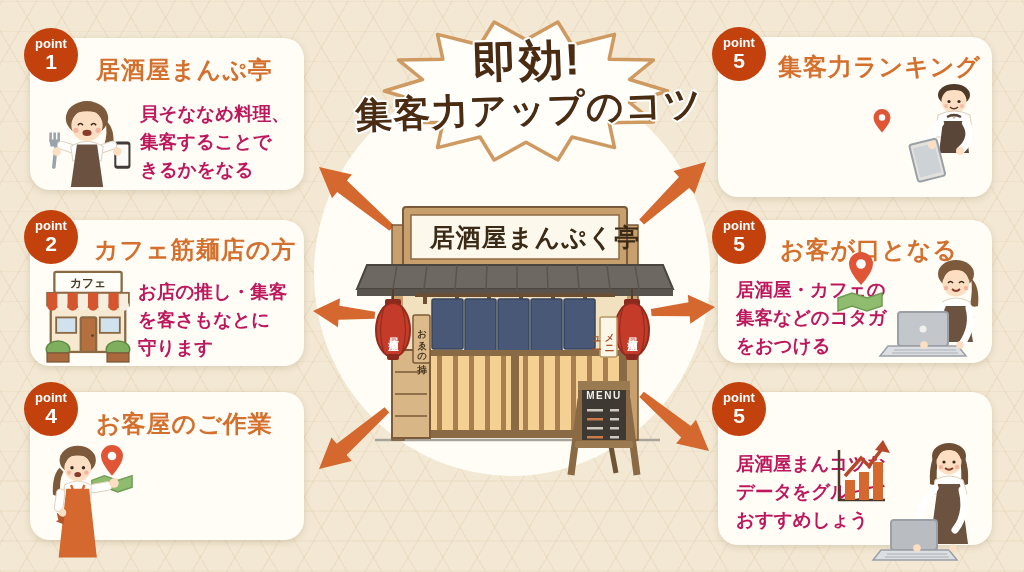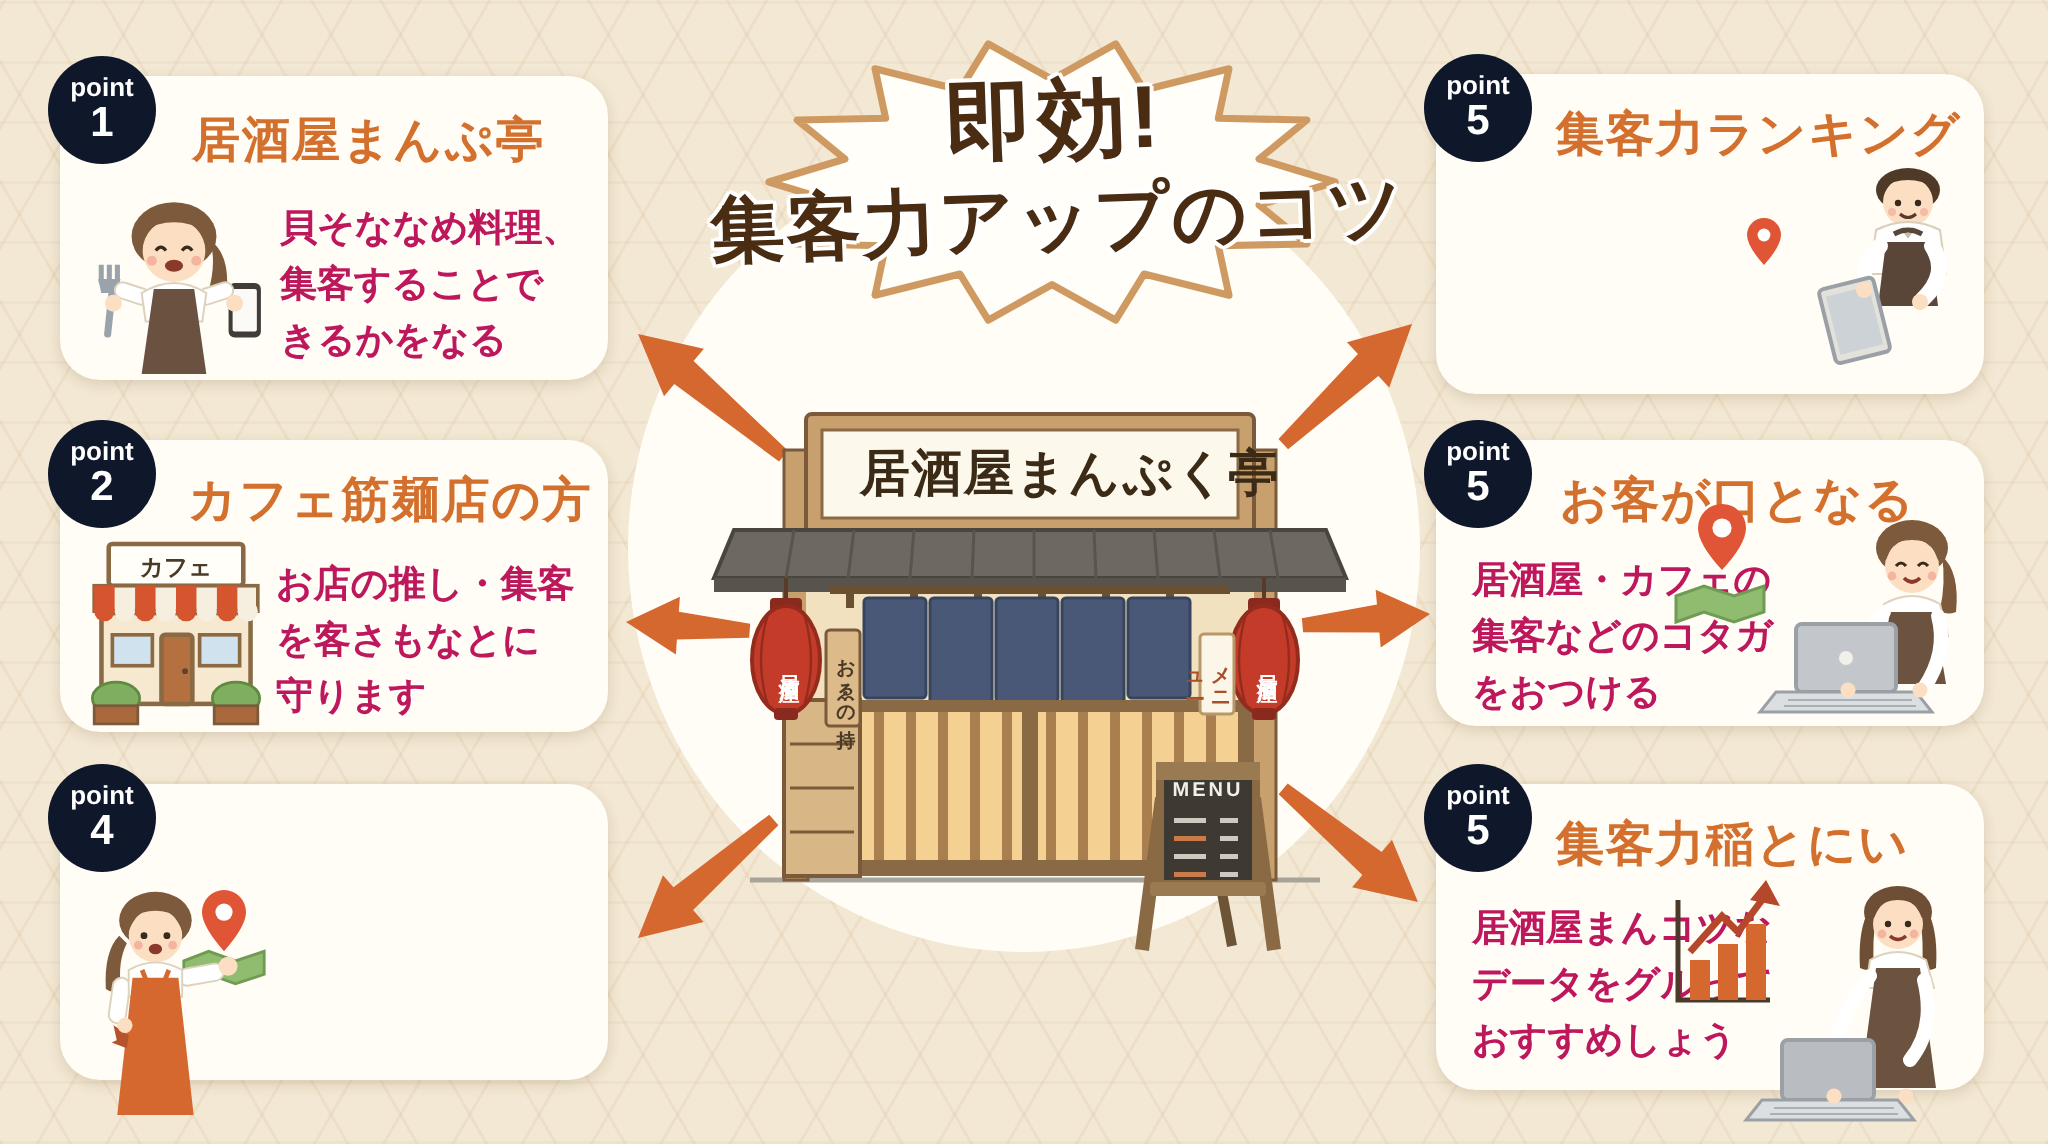--- a/index.html
+++ b/index.html
@@ -26,21 +26,21 @@
     text-align:center;font-size:25px;font-weight:900;color:#3a2a16;letter-spacing:1px;}
   .vtext{writing-mode:vertical-rl;text-orientation:upright;position:absolute;text-align:center;}
   .lantern-text{font-size:10.5px;font-weight:bold;color:#fff;letter-spacing:2px;line-height:14px;}
   .plaque-text-left{font-size:9.5px;font-weight:bold;color:#4a3a26;letter-spacing:1px;line-height:13px;}
   .plaque-text-right{font-size:10px;font-weight:bold;color:#a8502c;letter-spacing:1px;line-height:13px;}
   .menu-title{position:absolute;left:237px;top:205px;width:44px;text-align:center;
     font-size:10px;font-weight:bold;color:#f2efe8;letter-spacing:1.5px;}
   .card{position:absolute;width:274px;background:#fffdf6;border-radius:20px;
     box-shadow:0 2px 7px rgba(90,60,30,.16);z-index:4;}
   .badge{position:absolute;left:-6px;top:-10px;width:54px;height:54px;border-radius:50%;
-    background:#0f172a;color:#fff;display:flex;flex-direction:column;align-items:center;
+    background:#c2410c;color:#fff;display:flex;flex-direction:column;align-items:center;
     justify-content:center;font-weight:bold;z-index:2;}
   .badge .pt{font-size:13px;line-height:14px;}
   .badge .num{font-size:21px;line-height:22px;}
   .card-title{margin:4px;position:absolute;font-size:24px;font-weight:900;color:#d4702e;
     letter-spacing:1px;white-space:nowrap;}
   .card-body{position:absolute;font-size:18.5px;font-weight:700;color:#be185d;
     line-height:1.5;white-space:pre-line;}
   .fig{position:absolute;}
 </style>
 </head>
@@ -253,20 +253,21 @@
       <ellipse cx="88" cy="87" rx="13" ry="9" fill="#7fae5e" stroke="#5e8a43" stroke-width="1.5"></ellipse>
       <rect x="76" y="91" width="24" height="10" fill="#a9693c" stroke="#7a5a3a" stroke-width="1.5"></rect>
     </svg>
   </section>
 
   <section class="card" style="left:30px;top:392px;height:148px;">
     <div class="badge">
       <span class="pt">point</span>
       <span class="num">4</span>
     </div>
+    <h2 class="card-title" style="left:62px;top:12px;">お客屋のご作業</h2>
     <svg class="fig" style="left:60px;top:50px;" width="44" height="52" viewBox="0 0 46 54">
       <path d="M2 40 l13 -5 l14 5 l15 -5 v12 l-15 5 l-14 -5 l-13 5 z" fill="#8fbc6f" stroke="#6f9c52" stroke-width="1.5"></path>
       <path d="M23 3 a11.5 11.5 0 0 1 11.5 11.5 q0 7.5 -11.5 20.5 q-11.5 -13 -11.5 -20.5 A11.5 11.5 0 0 1 23 3 z" fill="#e05535"></path>
       <circle cx="23" cy="14.5" r="4.5" fill="#fff"></circle>
     </svg>
     <svg class="fig" style="left:0px;top:48px;" width="105" height="132" viewBox="0 0 110 132">
       <path d="M31 26 q-8 8 -7 28 q4 3 8 0 q-2 -14 3 -24" fill="#7d5a3c"></path>
       <ellipse cx="50" cy="18" rx="19" ry="15" fill="#7d5a3c"></ellipse>
       <circle cx="50" cy="26" r="14" fill="#fcdfc2"></circle>
       <path d="M36 23 q-2 -15 14 -16 q16 1 14 16 q-4 -8 -7 -9 q-7 -2 -14 0 q-3 1 -7 9" fill="#7d5a3c"></path>
@@ -356,21 +357,20 @@
       <circle cx="88" cy="99" r="3.8" fill="#fcdfc2"></circle>
         <circle cx="124" cy="99" r="3.8" fill="#fcdfc2"></circle>
     </svg>
   </section>
 
   <section class="card" style="left:718px;top:392px;height:153px;">
     <div class="badge">
       <span class="pt">point</span>
       <span class="num">5</span>
     </div>
-    <h2 class="card-title" style="left:56px;top:10px;">集客力稲とにい</h2>
     <div class="card-body" style="left:18px;top:58px;width:176px;">居酒屋まんコツな
 データをグルって
 おすすめしょう</div>
     <svg class="fig" style="left:115px;top:44px;" width="160" height="136" viewBox="0 0 160 136">
       <g>
         <path d="M6 14 V64 H52" stroke="#4a3a2a" stroke-width="2.5" fill="none"></path>
         <rect x="12" y="44" width="10" height="20" fill="#d4682e"></rect>
         <rect x="26" y="36" width="10" height="28" fill="#d4682e"></rect>
         <rect x="40" y="26" width="10" height="38" fill="#d4682e"></rect>
         <path d="M12 40 L28 22 L36 30 L48 14" stroke="#b5482a" stroke-width="3.5" fill="none"></path>

